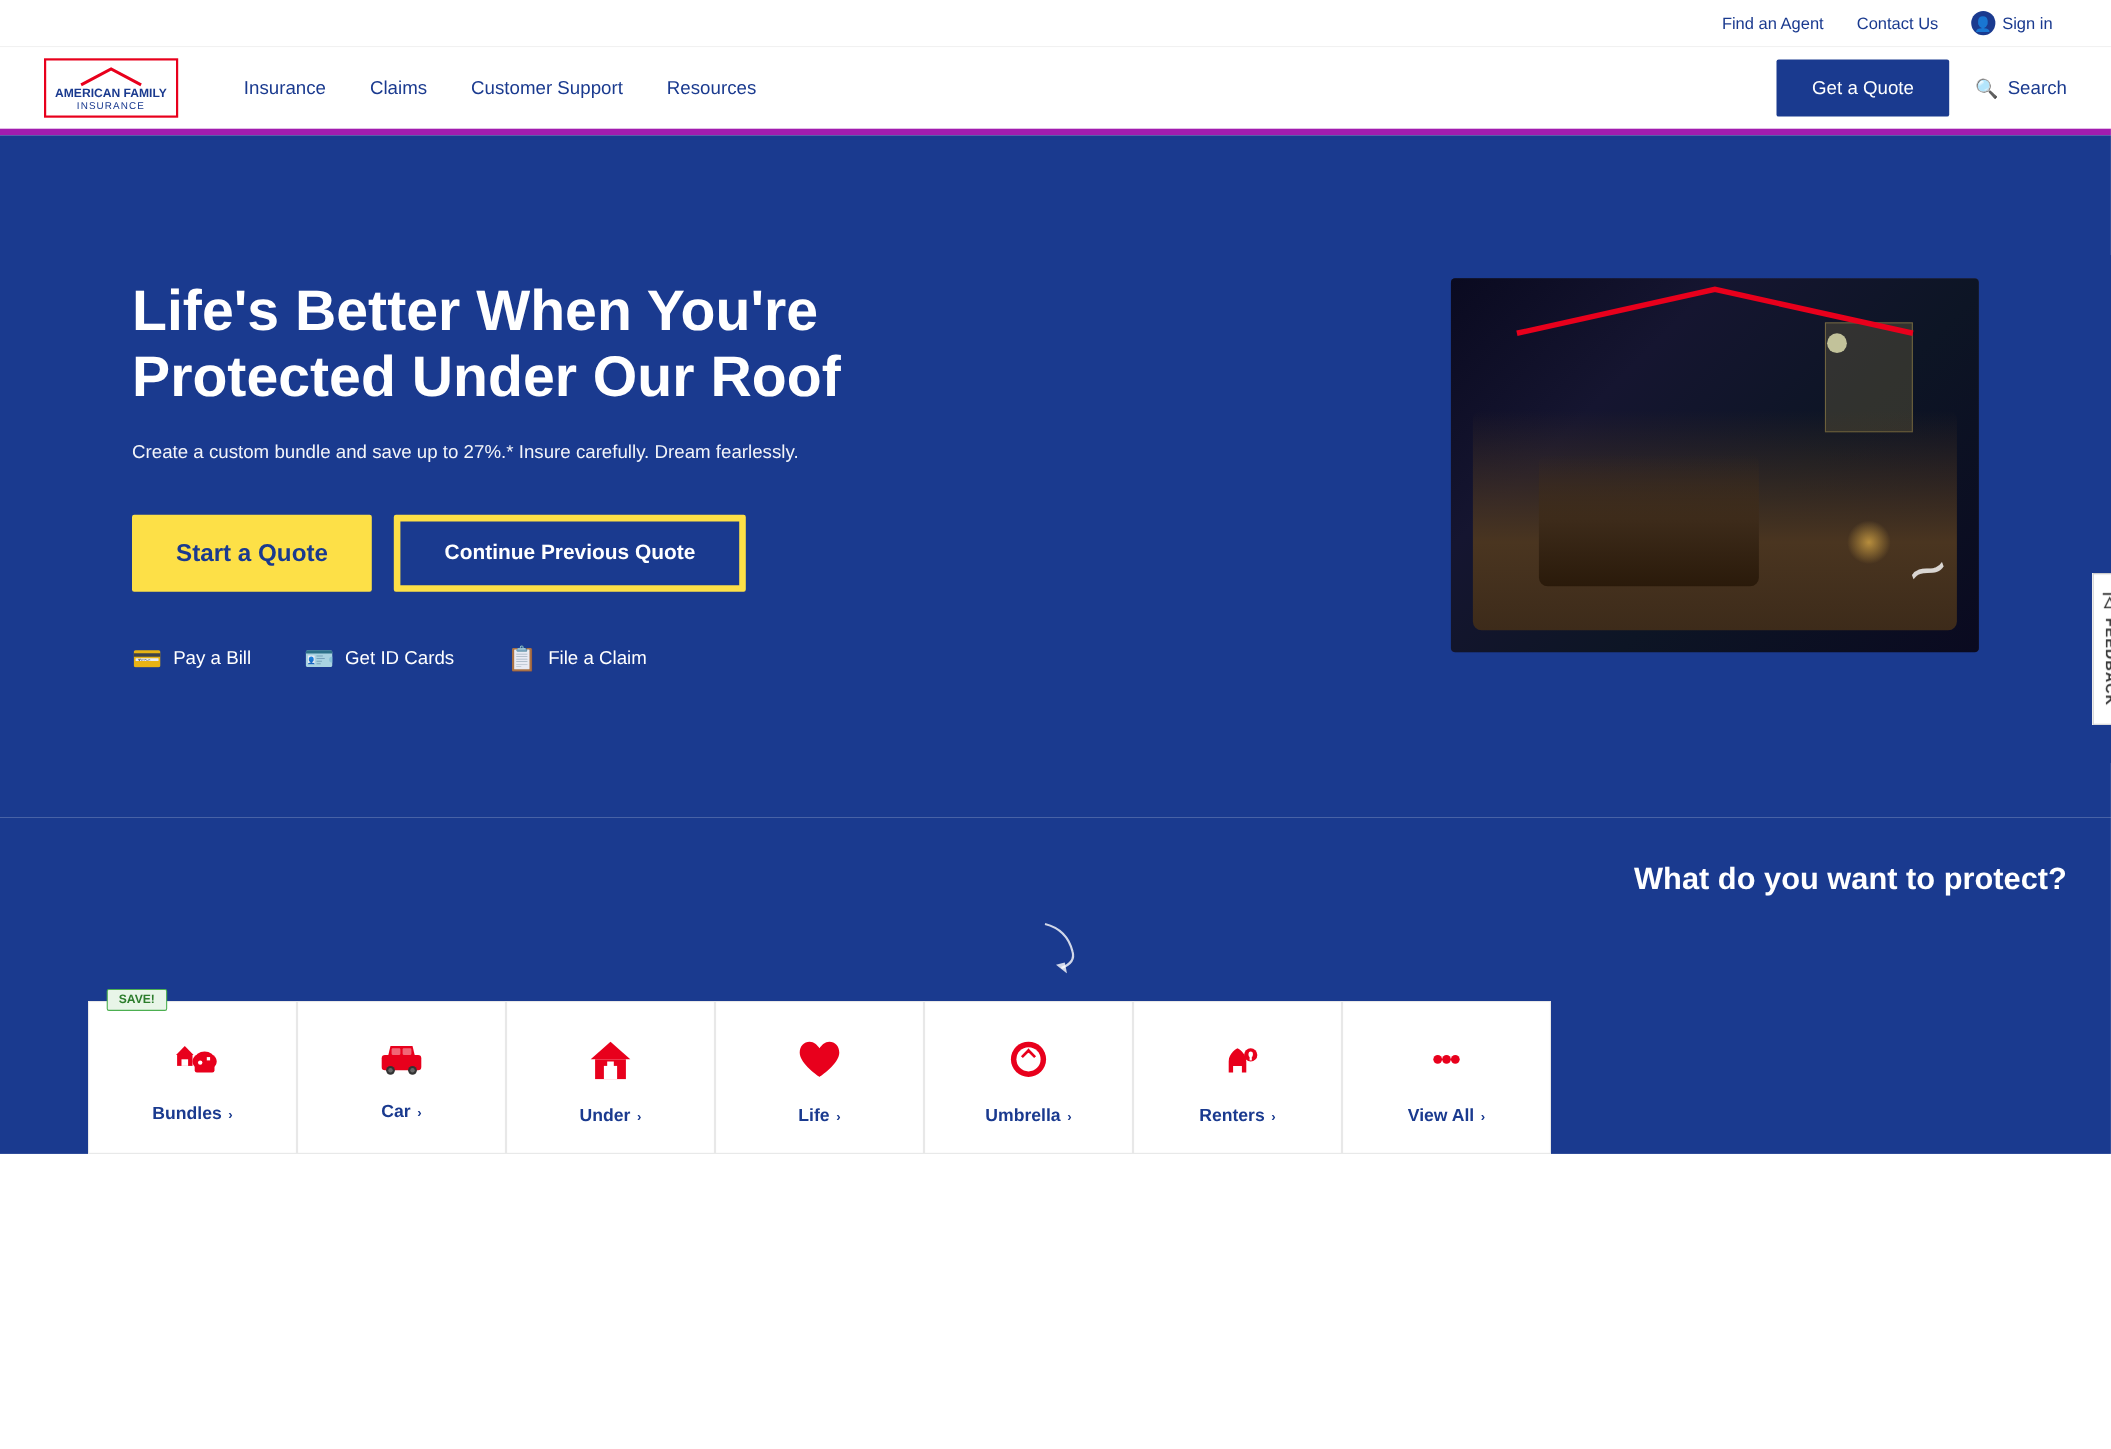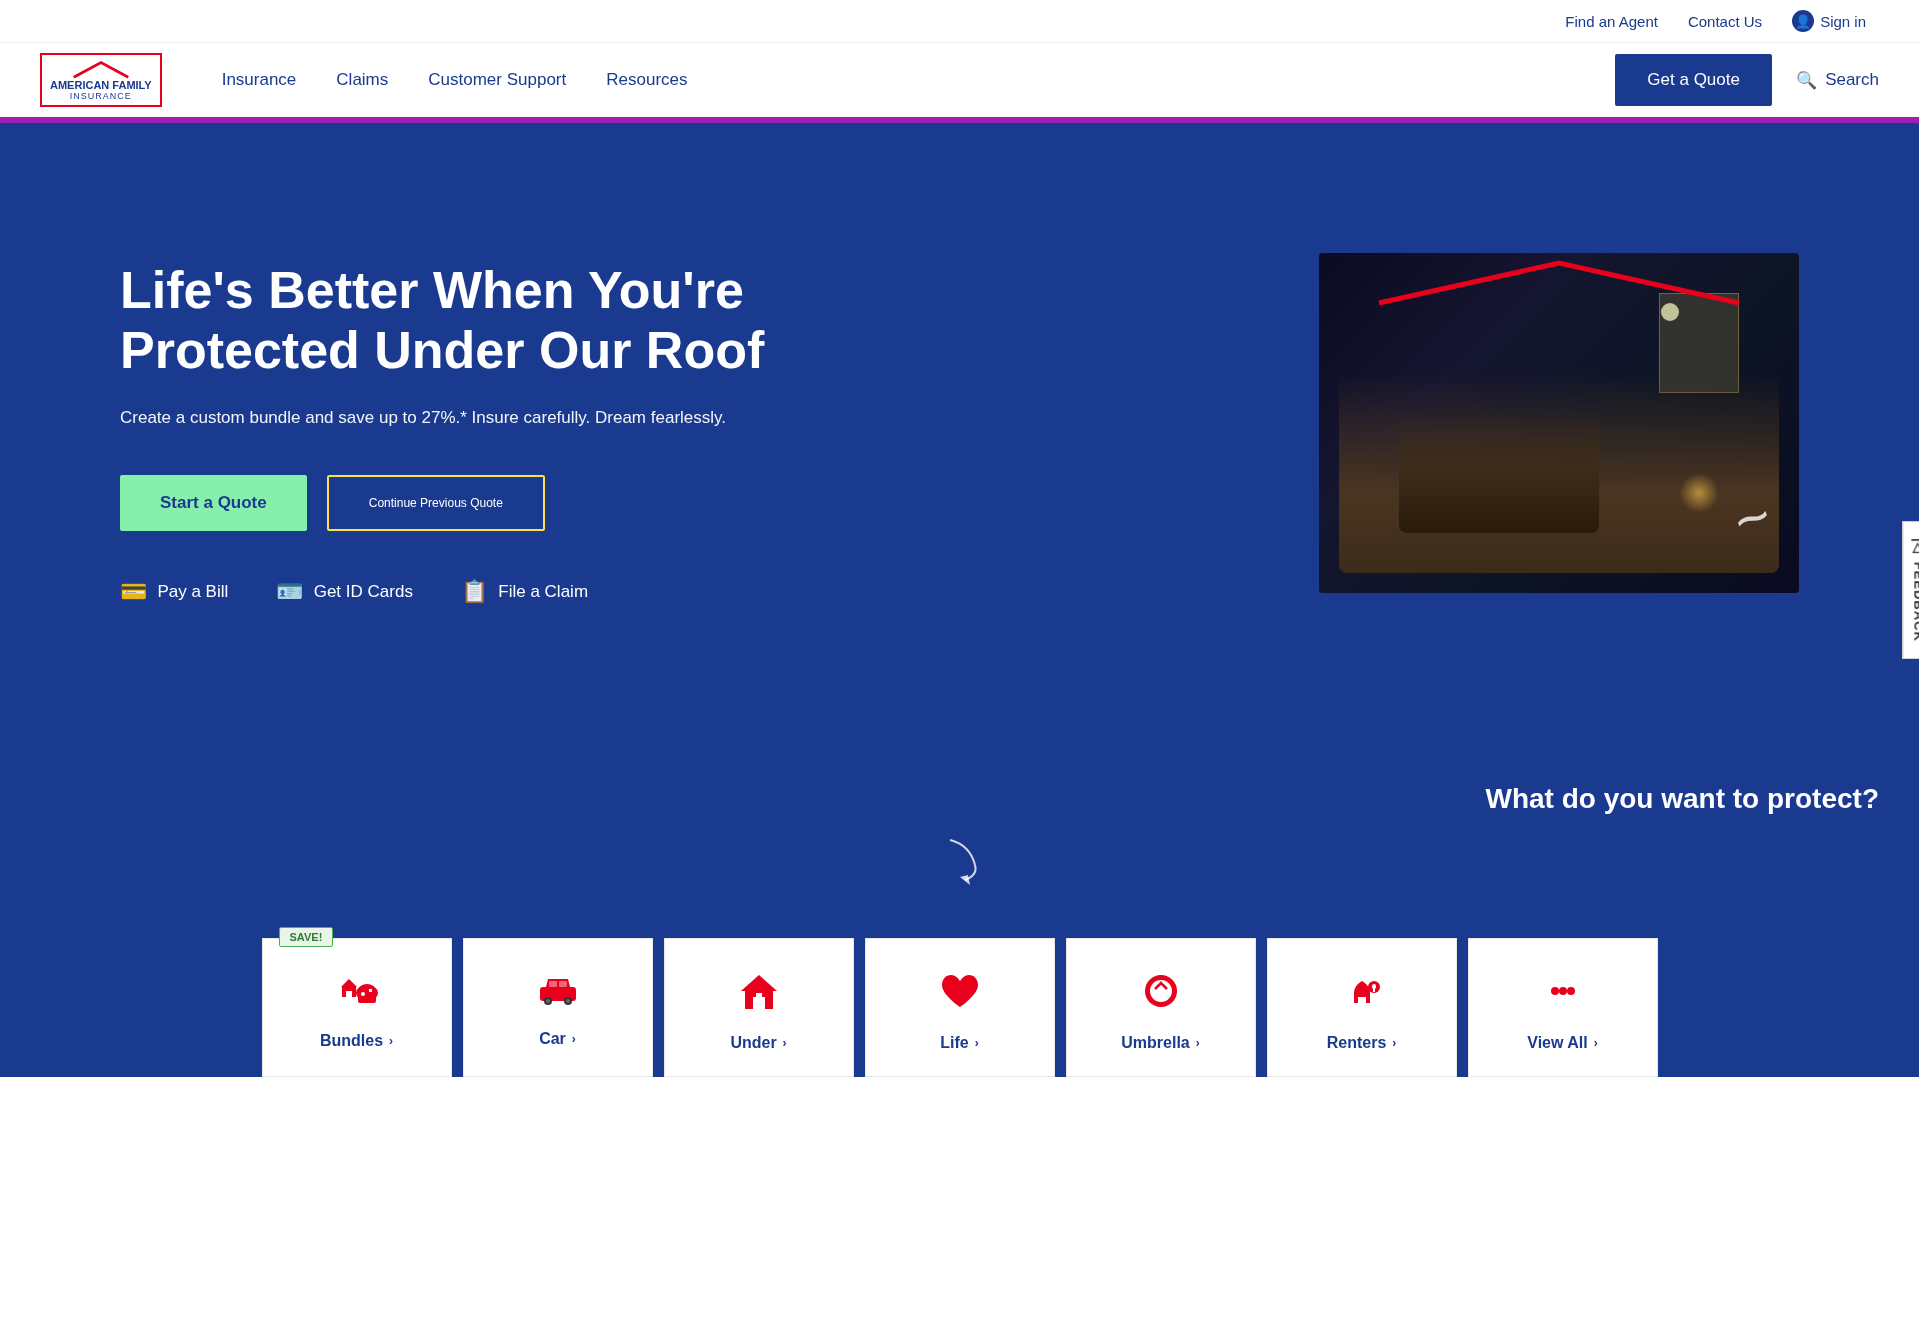--- a/index.html
+++ b/index.html
@@ -146,36 +146,36 @@
       margin-bottom: 44px;
       opacity: 0.95;
       line-height: 1.5;
     }
     .hero-buttons {
       display: flex;
       gap: 20px;
       margin-bottom: 48px;
     }
     .btn-start-quote {
-      background: #86efac;
+      background: #fde047;
       color: #1a3a8f;
       border: none;
       padding: 18px 40px;
-      font-size: 17px;
+      font-size: 22px;
       font-weight: bold;
       cursor: pointer;
       border-radius: 2px;
     }
     .btn-continue-quote {
       background: transparent;
       color: white;
-      border: 2px solid #fde047;
+      border: 6px solid #fde047;
       padding: 18px 40px;
-      font-size: 12px;
-      font-weight: normal;
+      font-size: 19px;
+      font-weight: bold;
       cursor: pointer;
       border-radius: 2px;
     }
     .hero-quick-links {
       display: flex;
       gap: 48px;
     }
     .quick-link {
       display: flex;
       align-items: center;
@@ -283,24 +283,22 @@
       color: white;
       font-size: 28px;
       font-weight: bold;
       margin-bottom: 20px;
       text-align: right;
     }
 
     
     .product-cards {
       display: flex;
-      gap: 11px;
-      justify-content: center;
+      gap: 0;
       padding: 0 40px;
-      margin-top: 29px;
     }
     .product-card {
       background: white;
       padding: 24px 30px;
       width: 190px;
       display: flex;
       flex-direction: column;
       align-items: center;
       cursor: pointer;
       border: 1px solid #e8e8e8;

